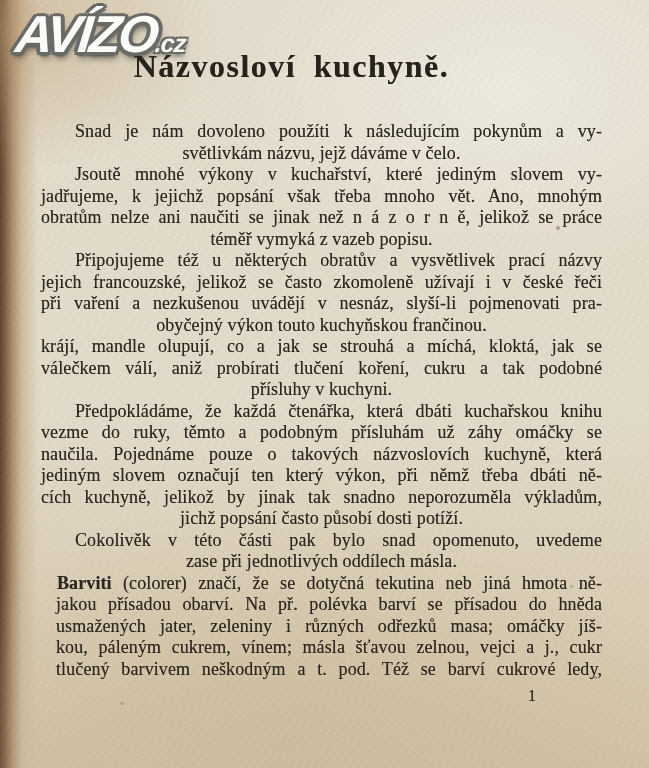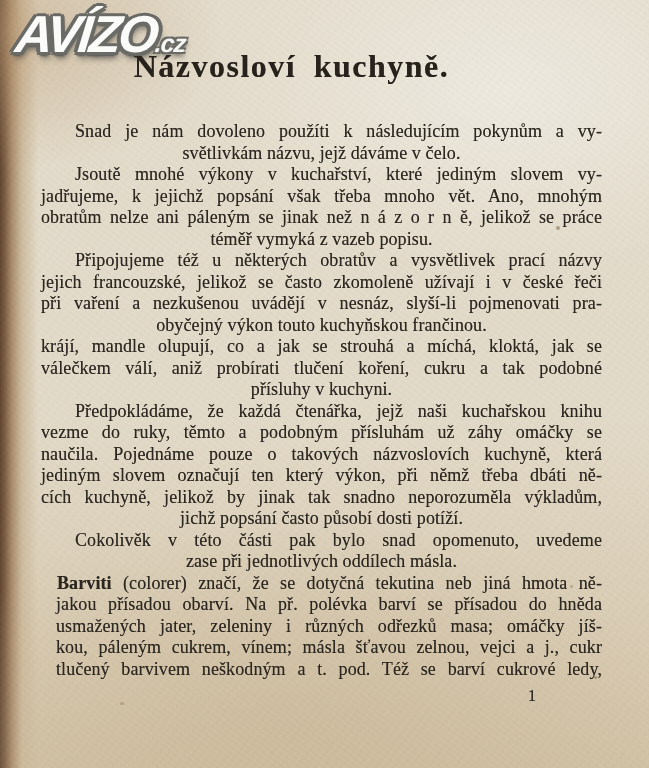--- a/index.html
+++ b/index.html
@@ -90,39 +90,39 @@
     <div class="bodytext">
 
       <div class="para">
         <div class="line jl ind">Snad je nám dovoleno použíti k následujícím pokynům a vy-</div>
         <div class="line ll">světlivkám názvu, jejž dáváme v čelo.</div>
       </div>
 
       <div class="para">
         <div class="line jl ind">Jsoutě mnohé výkony v kuchařství, které jediným slovem vy-</div>
         <div class="line jl">jadřujeme, k jejichž popsání však třeba mnoho vět. Ano, mnohým</div>
-        <div class="line jl">obratům nelze ani páleným se jinak než n á z o r n ě, jelikož se práce</div>
+        <div class="line jl">obratům nelze ani naučiti se jinak než n á z o r n ě, jelikož se práce</div>
         <div class="line ll">téměř vymyká z vazeb popisu.</div>
       </div>
 
       <div class="para">
         <div class="line jl ind">Připojujeme též u některých obratův a vysvětlivek prací názvy</div>
         <div class="line jl">jejich francouzské, jelikož se často zkomoleně užívají i v české řeči</div>
         <div class="line jl">při vaření a nezkušenou uvádějí v nesnáz, slyší-li pojmenovati pra-</div>
         <div class="line ll">obyčejný výkon touto kuchyňskou frančinou.</div>
       </div>
 
       <div class="para">
         <div class="line jl">krájí, mandle olupují, co a jak se strouhá a míchá, kloktá, jak se</div>
         <div class="line jl">válečkem válí, aniž probírati tlučení koření, cukru a tak podobné</div>
         <div class="line ll">přísluhy v kuchyni.</div>
       </div>
 
       <div class="para">
-        <div class="line jl ind">Předpokládáme, že každá čtenářka, jejž naši kuchařskou knihu</div>
+        <div class="line jl ind">Předpokládáme, že každá čtenářka, která dbáti kuchařskou knihu</div>
         <div class="line jl">vezme do ruky, těmto a podobným přísluhám už záhy omáčky se</div>
         <div class="line jl">naučila. Pojednáme pouze o takových názvoslovích kuchyně, která</div>
         <div class="line jl">jediným slovem označují ten který výkon, při němž třeba dbáti ně-</div>
         <div class="line jl">cích kuchyně, jelikož by jinak tak snadno neporozuměla výkladům,</div>
         <div class="line ll">jichž popsání často působí dosti potíží.</div>
       </div>
 
       <div class="para">
         <div class="line jl ind">Cokolivěk v této části pak bylo snad opomenuto, uvedeme</div>
         <div class="line ll">zase při jednotlivých oddílech másla.</div>

